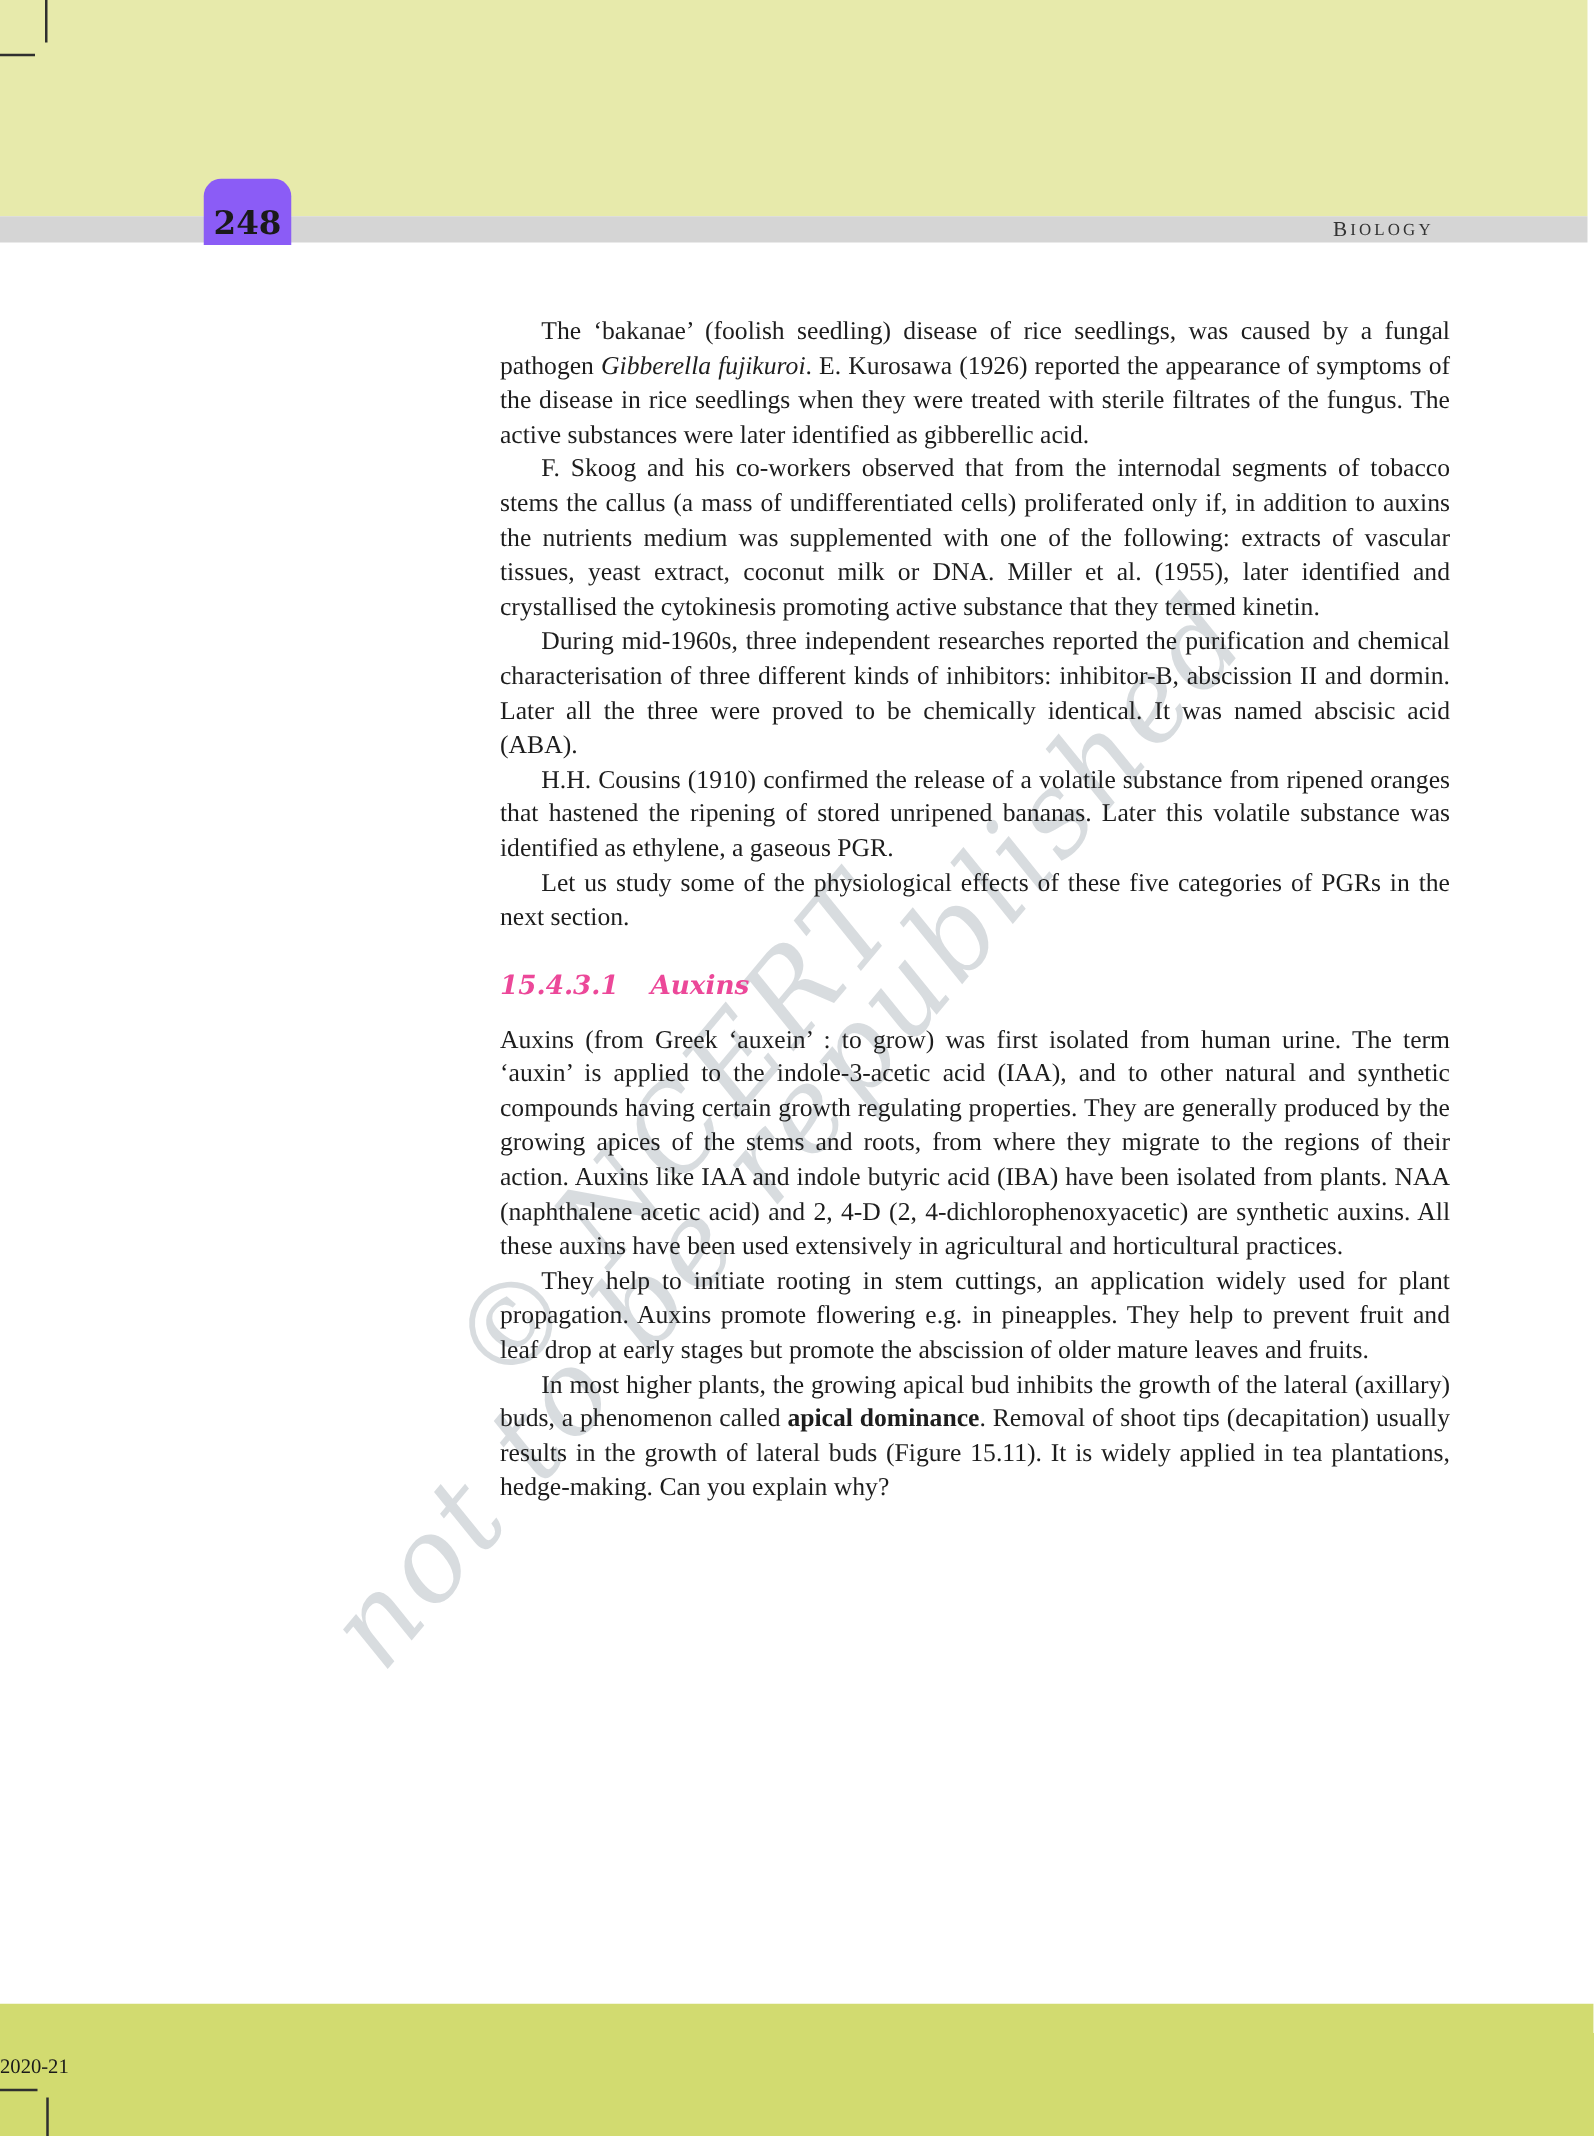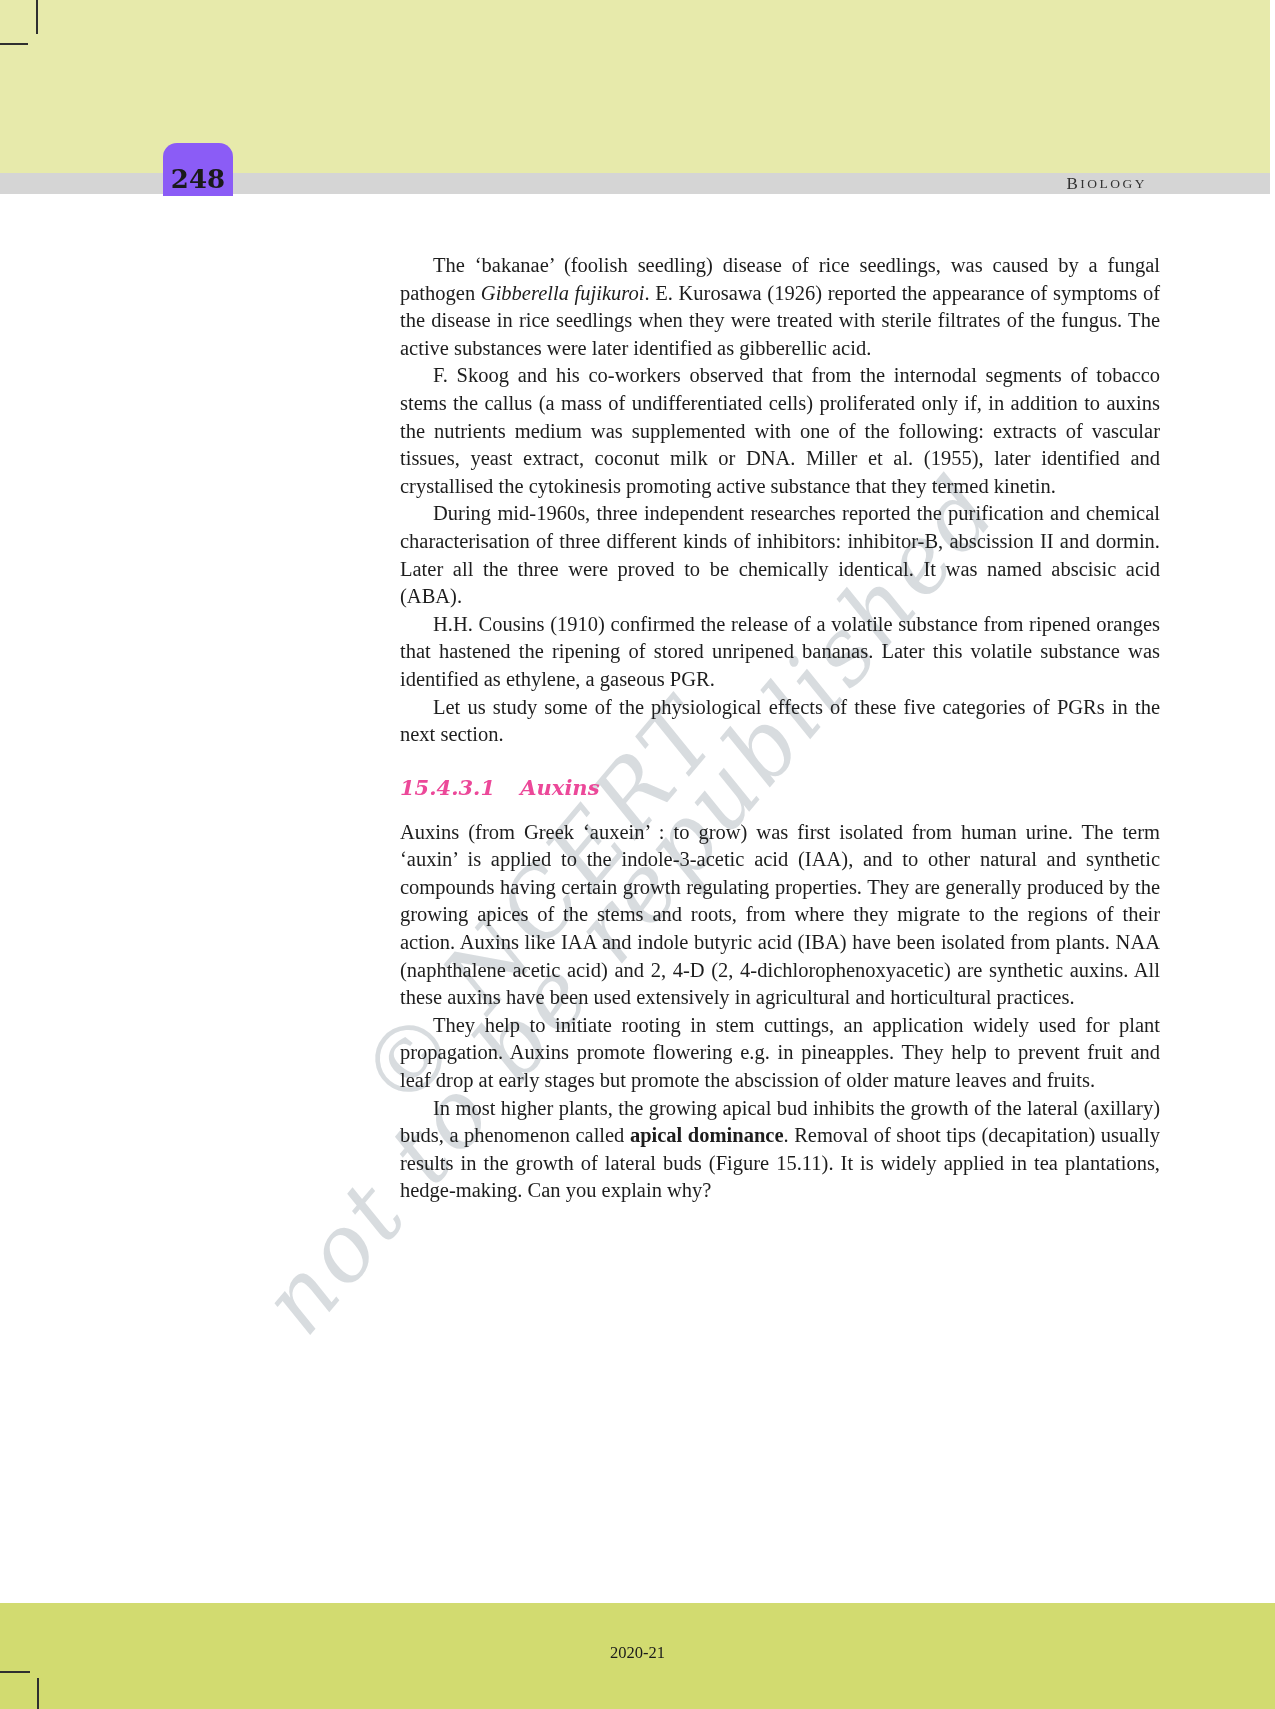--- a/index.html
+++ b/index.html
@@ -38,21 +38,21 @@
   .body-para em{font-style:italic;}
   .body-para strong{font-weight:bold;}
   .sec-heading{margin:58px 0 0 0;font-family:"DejaVu Serif",serif;font-weight:bold;
                font-size:24px;line-height:30px;color:#189bd7;}
   .sec-heading .sec-num{margin-right:14px;}
   .subsec-heading{margin:25px 0 0 0;font-family:"DejaVu Serif",serif;font-weight:bold;font-style:italic;
                   font-size:21px;line-height:28px;color:#ec4899;}
   .subsec-heading .subsec-num{margin-right:18px;}
   #auxins-paras{margin-top:17px;}
   
-  .footer-year{position:absolute;left:0;right:0;top:1643px;text-align:center;z-index:3;
+  .footer-year{position:absolute;left:0;right:0;top:1643px;z-index:3;
                font-size:16.5px;color:#1a1a1a;font-family:Liberation Serif, serif;}
 </style>
 </head>
 <body>
 
 <div class="page">
 
   <div class="band-top"></div>
   <div class="band-gray"></div>
   <div class="band-bottom"></div>

